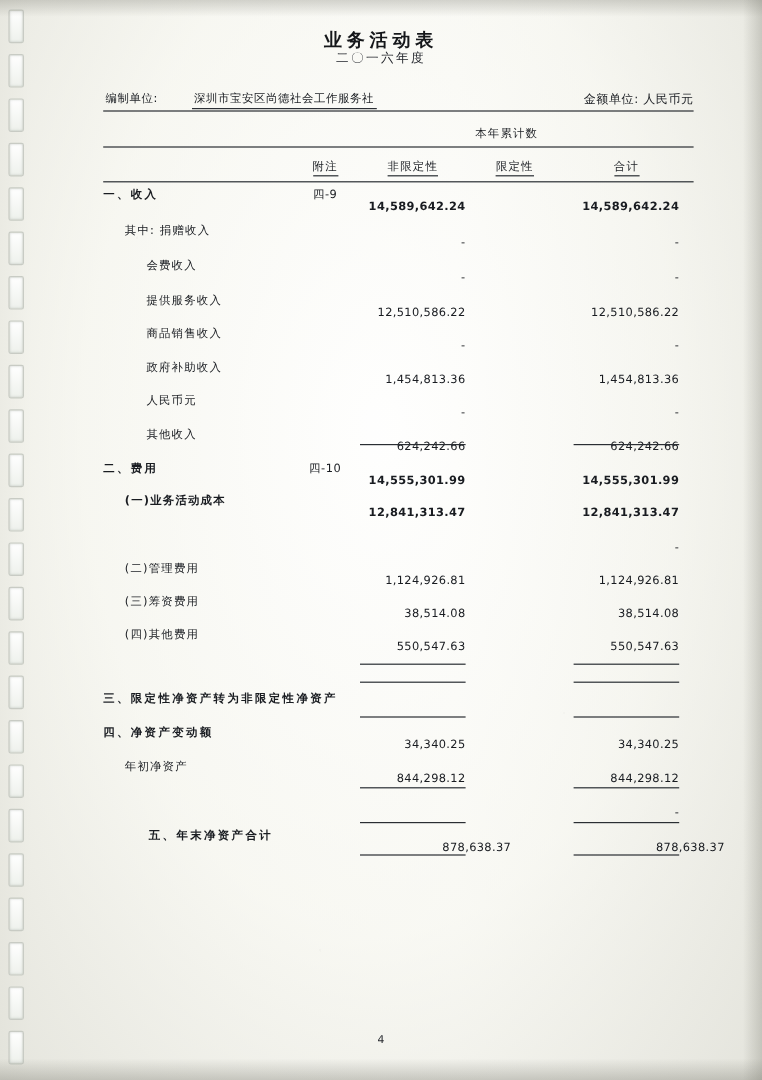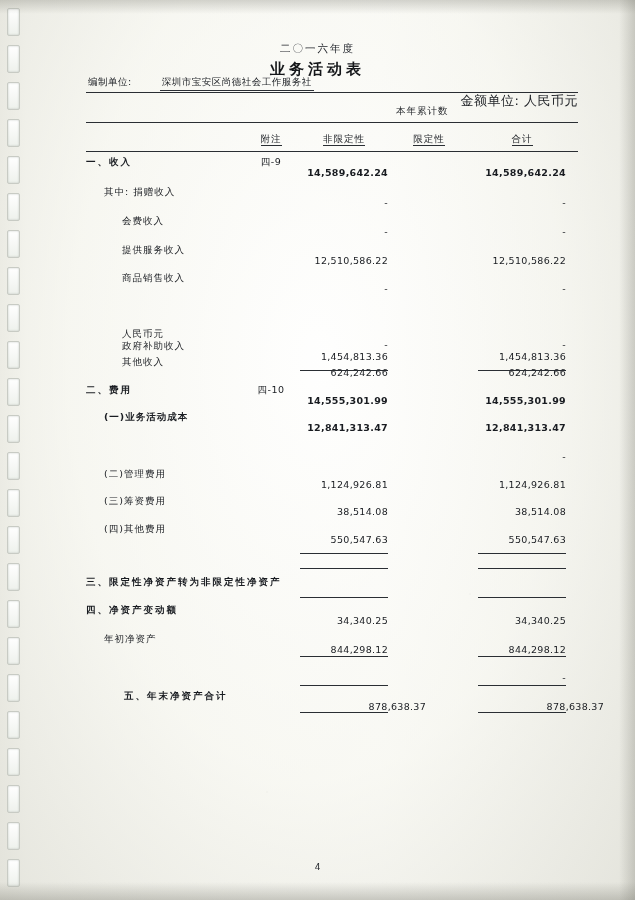--- a/index.html
+++ b/index.html
@@ -69,21 +69,20 @@
   .doc-title {
     position: absolute;
     left: 0; right: 0;
     top: 24px;
     text-align: center;
     font-family: "DejaVu Sans", sans-serif;
     font-size: 15px;
     font-weight: bold;
     letter-spacing: 4px;
     color: #15171a;
-    margin-top: 36px;
   }
   .doc-year {
     position: absolute;
     left: 0; right: 0;
     top: 42px;
     text-align: center;
     font-size: 10.5px;
     letter-spacing: 2px;
     color: #20232a;
   }
@@ -98,22 +97,22 @@
   }
   .unit-left .ul {
     display: inline-block;
     border-bottom: 1px solid #2b2f35;
     padding: 0 2px 1px 2px;
     margin-left: 28px;
   }
   .unit-right {
     position: absolute;
     right: 57px;
-    top: 92px;
-    font-size: 13px;
+    top: 76px;
+    font-size: 10px;
     letter-spacing: 0.5px;
     color: #1c1f24;
     white-space: nowrap;
   }
   .period-label {
     position: absolute;
     top: 105px;
     left: 396px;
     font-size: 9.5px;
     letter-spacing: 1px;
@@ -297,21 +296,21 @@
           <div class="cell-num c2"></div>
           <div class="cell-num c3">12,510,586.22</div>
         </div>
         <div class="row" style="top: 272px;">
           <div class="cell-label ind2">商品销售收入</div>
           <div class="cell-note"></div>
           <div class="cell-num c1">-</div>
           <div class="cell-num c2"></div>
           <div class="cell-num c3">-</div>
         </div>
-        <div class="row" style="top: 300px; margin-top: 40px;">
+        <div class="row" style="top: 300px;">
           <div class="cell-label ind2">政府补助收入</div>
           <div class="cell-note"></div>
           <div class="cell-num c1">1,454,813.36</div>
           <div class="cell-num c2"></div>
           <div class="cell-num c3">1,454,813.36</div>
         </div>
         <div class="row" style="top: 328px;">
           <div class="cell-label ind2">人民币元</div>
           <div class="cell-note"></div>
           <div class="cell-num c1">-</div>

